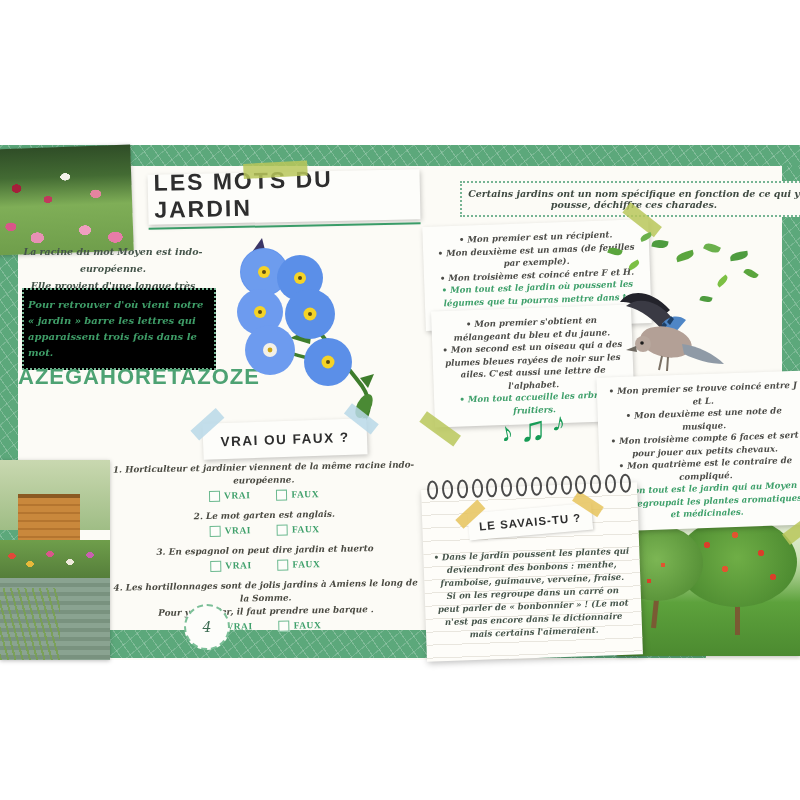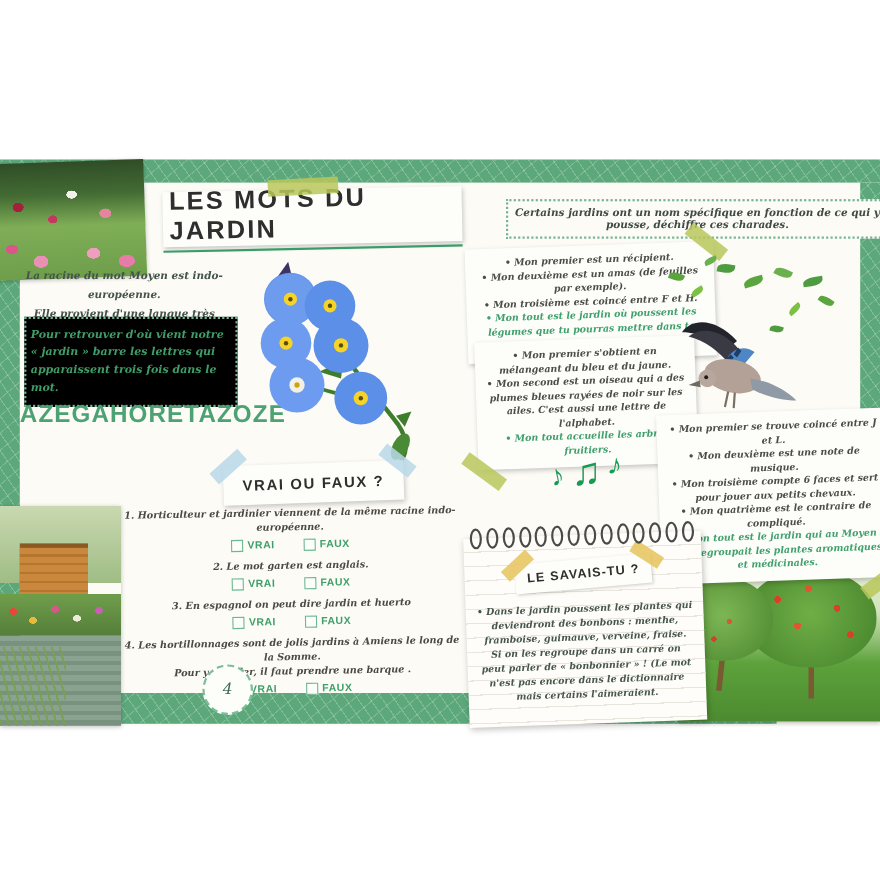--- a/index.html
+++ b/index.html
@@ -85,22 +85,22 @@
   .charade2{left:433px;top:308px;width:184px;min-height:80px;transform:rotate(-2deg);}
   .charade3{left:599px;top:374px;width:196px;min-height:104px;transform:rotate(-2deg);}
 
   .quiz-card{left:203px;top:421px;width:164px;height:36px;transform:rotate(-2deg);
       display:flex;align-items:center;justify-content:center;}
   .quiz-title{font-size:13.5px;font-weight:bold;letter-spacing:1.5px;color:#2e2e2e;}
   .quiz{position:absolute;left:112px;top:461px;width:306px;z-index:3;transform:rotate(-1deg);
       text-align:center;}
   .question{font-size:8.8px;color:#4a4a42;line-height:13px;font-weight:bold;}
   .choices{display:flex;justify-content:center;gap:26px;margin:3px 0 8px;}
-  .choice{display:flex;align-items:flex-end;gap:4px;color:#3fa06b;font-weight:bold;
-      font-size:9.5px;letter-spacing:.5px;font-family:Liberation Sans, sans-serif;}
+  .choice{display:flex;align-items:flex-start;gap:4px;color:#3fa06b;font-weight:bold;
+      font-size:9.5px;letter-spacing:.5px;font-family:Liberation Serif, serif;}
   .checkbox{width:9px;height:9px;border:1.6px solid #6cb98f;background:#fdfdfa;display:inline-block;}
 
   .page-num{position:absolute;left:184px;top:604px;width:42px;height:42px;z-index:4;
       border:2px dashed #7bbf97;border-radius:50%;background:#fdfdfa;
       display:flex;align-items:center;justify-content:center;
       font-family:"DejaVu Serif",serif;font-style:italic;font-size:14px;color:#3c6b52;}
 
   
   .notebook{position:absolute;left:424px;top:486px;width:216px;height:172px;z-index:3;
       transform:rotate(-2deg);background:#fefdf9;box-shadow:1px 2px 6px rgba(0,0,0,.25);

